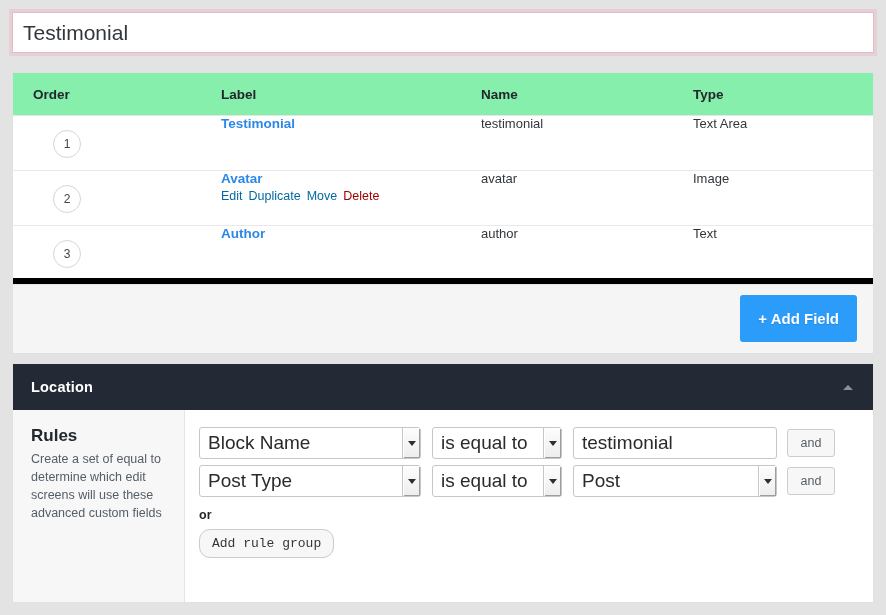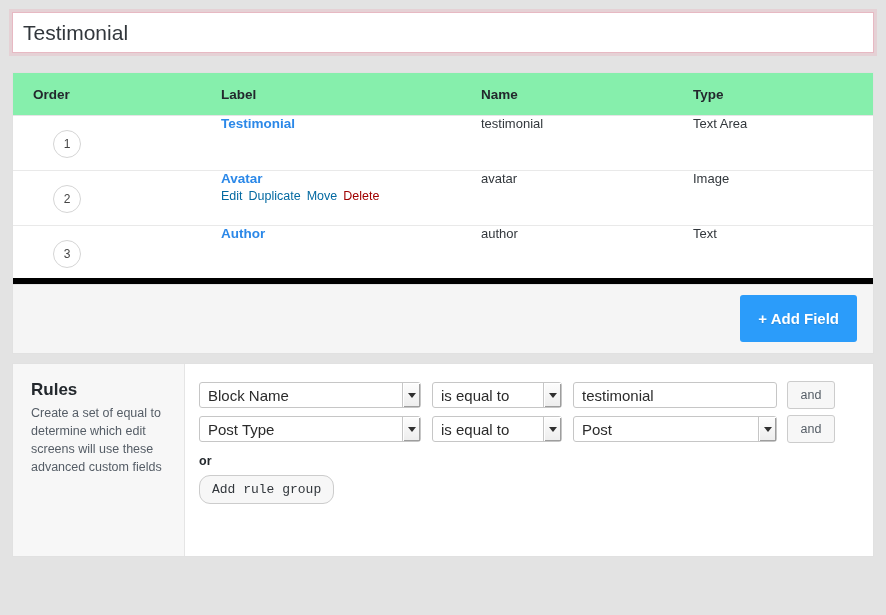--- a/index.html
+++ b/index.html
@@ -219,26 +219,26 @@
     margin: 0 0 10px 0;
   }
   .rule-row {
     display: flex;
     align-items: center;
     margin-bottom: 6px;
   }
 
   .ctl {
     box-sizing: border-box;
-    height: 26px;
+    height: 32px;
     background: #ffffff;
     border: 1px solid #c6c6c6;
     border-radius: 3px;
     font-family: "Liberation Sans", sans-serif;
-    font-size: 15px;
+    font-size: 19px;
     color: #2b2b2b;
     position: relative;
     display: flex;
     align-items: center;
   }
   .ctl .ctl-text {
     padding-left: 8px;
     flex: 1;
     overflow: hidden;
     white-space: nowrap;
@@ -356,20 +356,26 @@
         <td class="row-cell plain-cell">Text</td>
       </tr>
     </tbody>
   </table>
   <div class="fields-footer">
     <button class="add-field-btn">+ Add Field</button>
   </div>
 </div>
 
 <div class="location-panel">
+  <div class="location-head">
+    <span class="location-title">Location</span>
+    <span class="collapse-toggle">
+      <span class="caret-up"></span>
+    </span>
+  </div>
   <div class="location-body">
     <aside class="rules-aside">
       <h4>Rules</h4>
       <p>Create a set of equal to determine which edit screens will use these advanced custom fields</p>
     </aside>
     <div class="rules-main">
 
       
       <div class="rule-row">
         <div class="ctl w-param">

